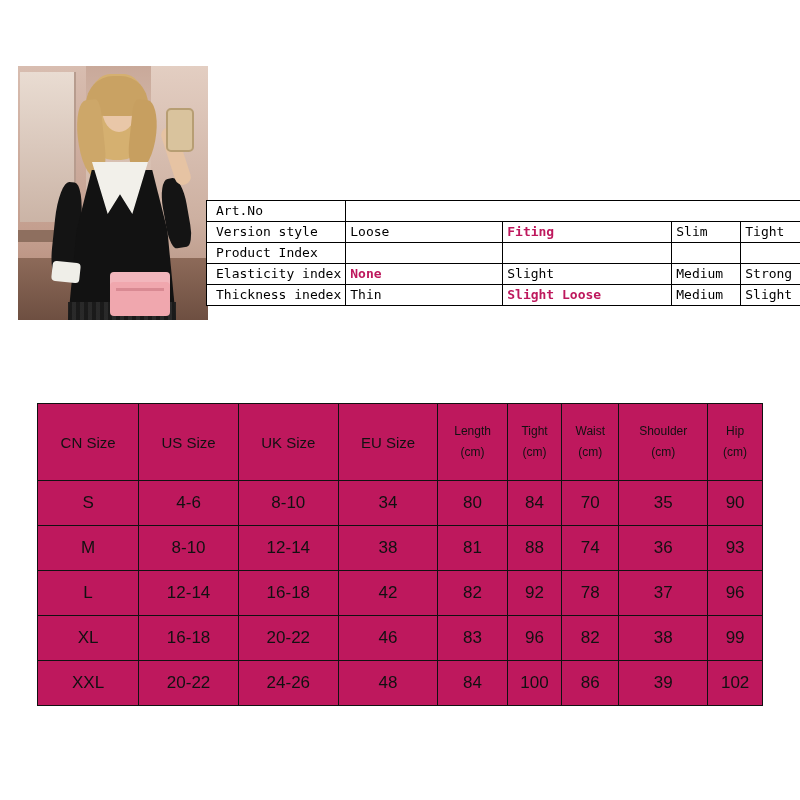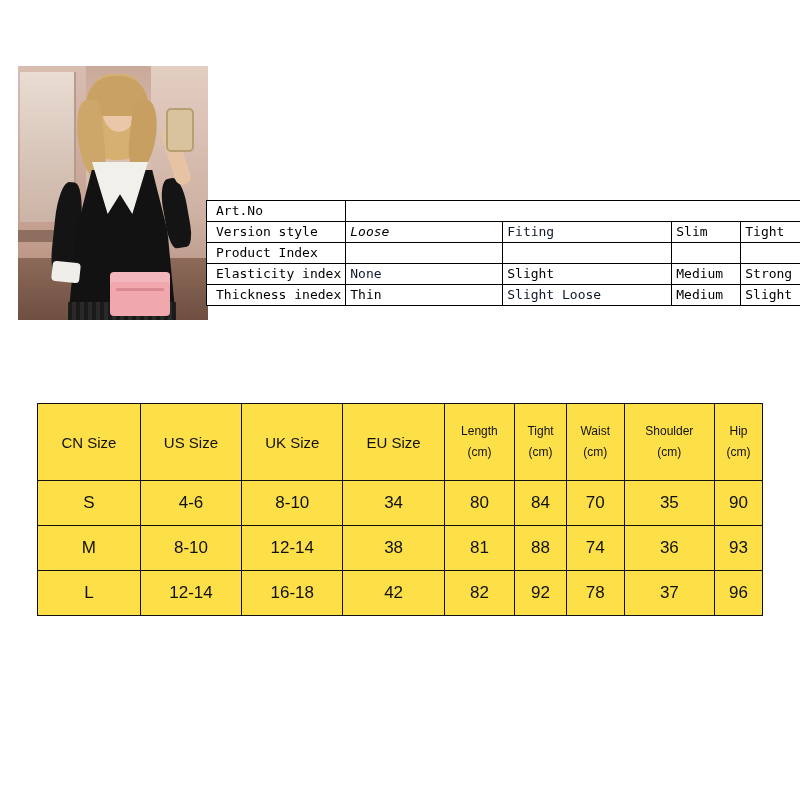--- a/index.html
+++ b/index.html
@@ -144,31 +144,31 @@
     color: #000;
     background: #fff;
   }
   #info-table td {
     border: 1px solid #000;
     padding: 1px 4px;
     height: 18px;
     white-space: nowrap;
     line-height: 18px;
   }
-  #info-table .hl { color: #0f172a; font-weight: normal; }
+  #info-table .hl { color: #be185d; font-weight: bold; }
   #info-table .label { width: 146px; padding-left: 9px; }
 
   
   #size-table {
     position: absolute;
     left: 37px;
     top: 403px;
     width: 726px;
     border-collapse: collapse;
-    background: #fde047;
+    background: #be185d;
   }
   #size-table th, #size-table td {
     border: 1px solid #111;
     text-align: center;
     color: #111;
     font-size: 16px;
     font-family: "Liberation Sans", sans-serif;
   }
   #size-table th {
     font-weight: normal;
@@ -208,21 +208,21 @@
 </div>
 
 <table id="info-table">
   <tbody>
       <tr>
         <td class="label">Art.No</td>
         <td colspan="4" style="border-right: 1px solid rgb(0, 0, 0); min-width: 148px;"></td>
       </tr>
       <tr>
         <td class="label">Version style</td>
-        <td style="min-width: 148px; font-style: italic;">Loose</td>
+        <td style="min-width: 148px;">Loose</td>
         <td style="min-width: 160px;"><span class="hl">Fiting</span></td>
         <td style="min-width: 60px;">Slim</td>
         <td style="min-width: 110px;">Tight</td>
       </tr>
       <tr>
         <td class="label">Product Index</td>
         <td style="min-width: 148px;"></td>
         <td style="min-width: 160px;"></td>
         <td style="min-width: 60px;"></td>
         <td style="min-width: 110px;"></td>
@@ -285,14 +285,36 @@
         <td>L</td>
         <td>12-14</td>
         <td>16-18</td>
         <td>42</td>
         <td>82</td>
         <td>92</td>
         <td>78</td>
         <td>37</td>
         <td>96</td>
       </tr>
+      <tr>
+        <td>XL</td>
+        <td>16-18</td>
+        <td>20-22</td>
+        <td>46</td>
+        <td>83</td>
+        <td>96</td>
+        <td>82</td>
+        <td>38</td>
+        <td>99</td>
+      </tr>
+      <tr>
+        <td>XXL</td>
+        <td>20-22</td>
+        <td>24-26</td>
+        <td>48</td>
+        <td>84</td>
+        <td>100</td>
+        <td>86</td>
+        <td>39</td>
+        <td>102</td>
+      </tr>
     </tbody>
 </table>
 
 </body></html>

